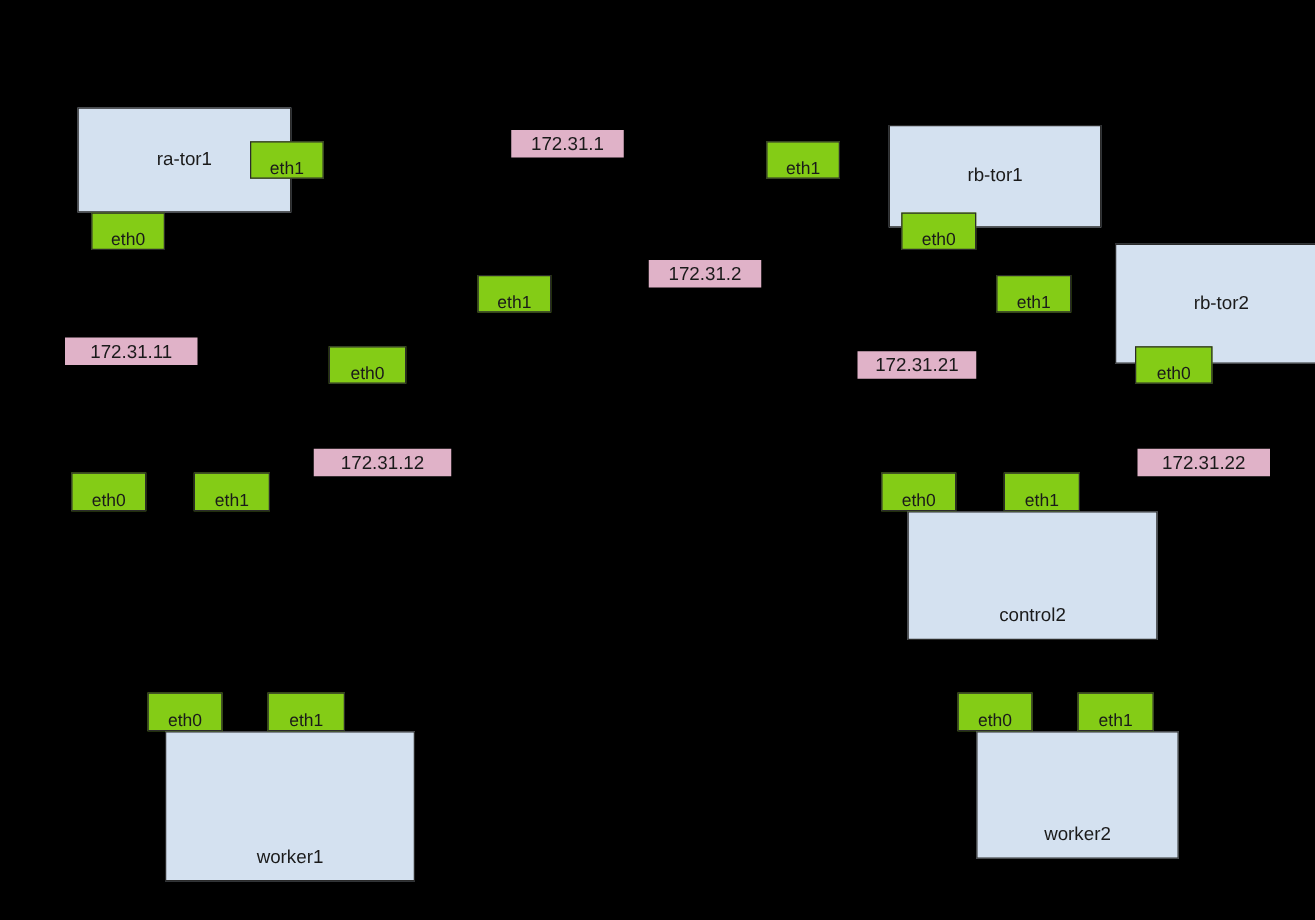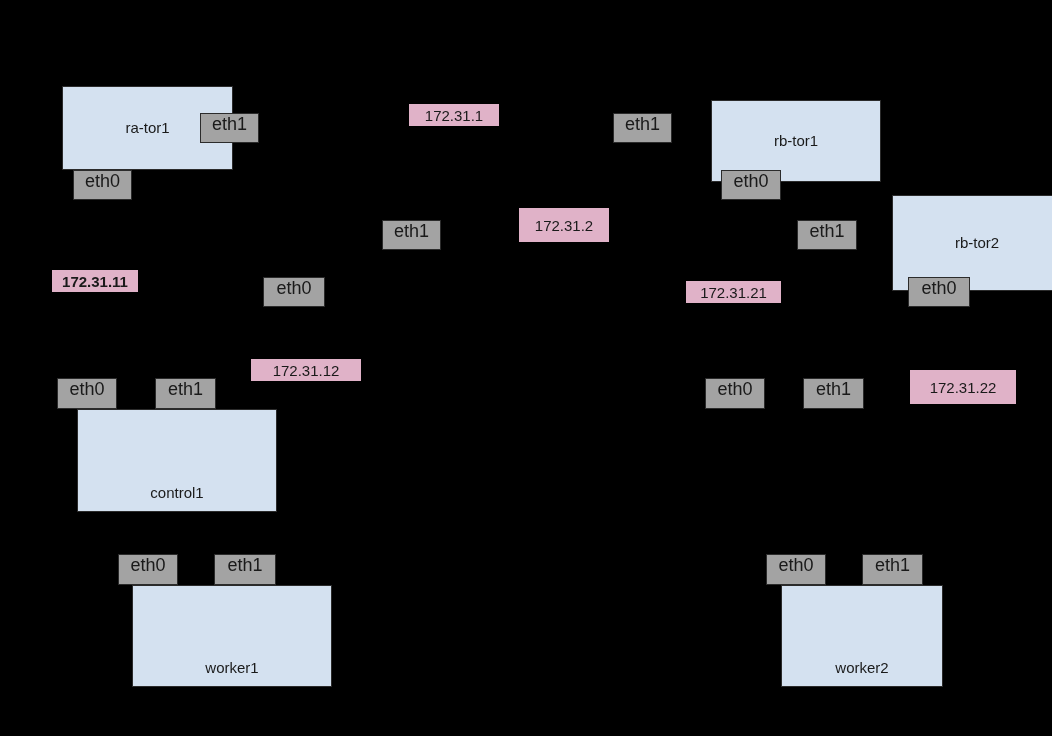--- a/index.html
+++ b/index.html
@@ -39,26 +39,26 @@
   
   .node.center > .node-label {
     padding-bottom: 0;
   }
   .node.center {
     align-items: center;
   }
   .iface {
     position: absolute;
     box-sizing: border-box;
-    background: #a3a3a3;
+    background: #84cc16;
     border: 1px solid #2b2b2b;
     color: #1a1a1a;
-    font-size: 18px;
+    font-size: 14px;
     display: flex;
-    align-items: flex-start;
+    align-items: flex-end;
     justify-content: center;
     user-select: none;
   }
   .ip {
     position: absolute;
     box-sizing: border-box;
     background: #e0b2c8;
     color: #1a1a1a;
     font-size: 15px;
     display: flex;
@@ -75,24 +75,24 @@
 <div id="canvas">
     <div class="node center" style="left: 26px; top: 86px; width: 171px; height: 84px;">
       <span class="node-label">ra-tor1</span>
     </div>
     <div class="node center" style="left: 675px; top: 100px; width: 170px; height: 82px;">
       <span class="node-label">rb-tor1</span>
     </div>
     <div class="node center" style="left: 856px; top: 195px; width: 170px; height: 96px;">
       <span class="node-label">rb-tor2</span>
     </div>
-    <div class="node" style="left: 41px; top: 409px; width: 200px; height: 103px;">
-      <span class="node-label">control1</span>
+    <div class="node" style="left: 690px; top: 409px; width: 200px; height: 103px;">
+      <span class="node-label">control2</span>
     </div>
-    <div class="node" style="left: 96px; top: 585px; width: 200px; height: 102px;">
+    <div class="node" style="left: 96px; top: 585px; width: 200px; height: 120px;">
       <span class="node-label">worker1</span>
     </div>
     <div class="node" style="left: 745px; top: 585px; width: 162px; height: 102px;">
       <span class="node-label">worker2</span>
     </div>
     <div class="iface" style="left: 200px; top: 113px; width: 59px; height: 30px;">
       <span>eth1</span>
     </div>
     <div class="iface" style="left: 73px; top: 170px; width: 59px; height: 30px;">
       <span>eth0</span>
@@ -135,28 +135,28 @@
     </div>
     <div class="iface" style="left: 766px; top: 554px; width: 60px; height: 31px;">
       <span>eth0</span>
     </div>
     <div class="iface" style="left: 862px; top: 554px; width: 61px; height: 31px;">
       <span>eth1</span>
     </div>
     <div class="ip" style="left: 409px; top: 104px; width: 90px; height: 22px;">
       <span>172.31.1</span>
     </div>
-    <div class="ip" style="left: 519px; top: 208px; width: 90px; height: 34px;">
+    <div class="ip" style="left: 519px; top: 208px; width: 90px; height: 22px;">
       <span>172.31.2</span>
     </div>
-    <div class="ip" style="left: 52px; top: 270px; width: 86px; height: 22px; font-weight: bold;">
+    <div class="ip" style="left: 52px; top: 270px; width: 106px; height: 22px;">
       <span>172.31.11</span>
     </div>
     <div class="ip" style="left: 686px; top: 281px; width: 95px; height: 22px;">
       <span>172.31.21</span>
     </div>
     <div class="ip" style="left: 251px; top: 359px; width: 110px; height: 22px;">
       <span>172.31.12</span>
     </div>
-    <div class="ip" style="left: 910px; top: 370px; width: 106px; height: 34px;">
+    <div class="ip" style="left: 910px; top: 359px; width: 106px; height: 22px;">
       <span>172.31.22</span>
     </div>
   </div>
 
 </body></html>

